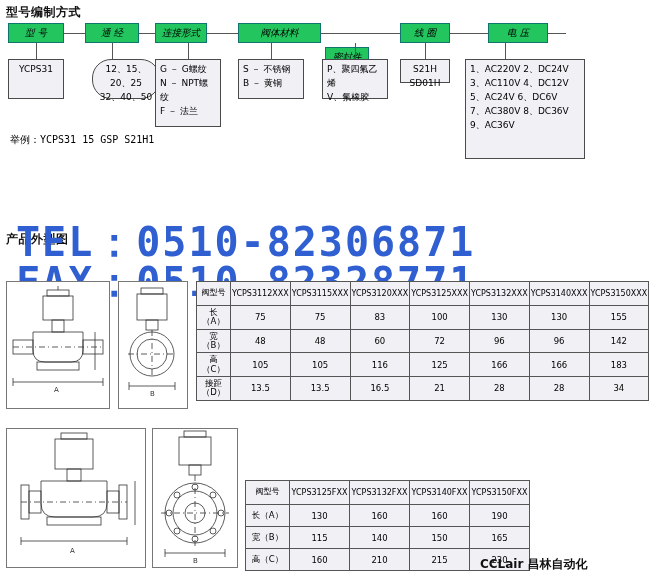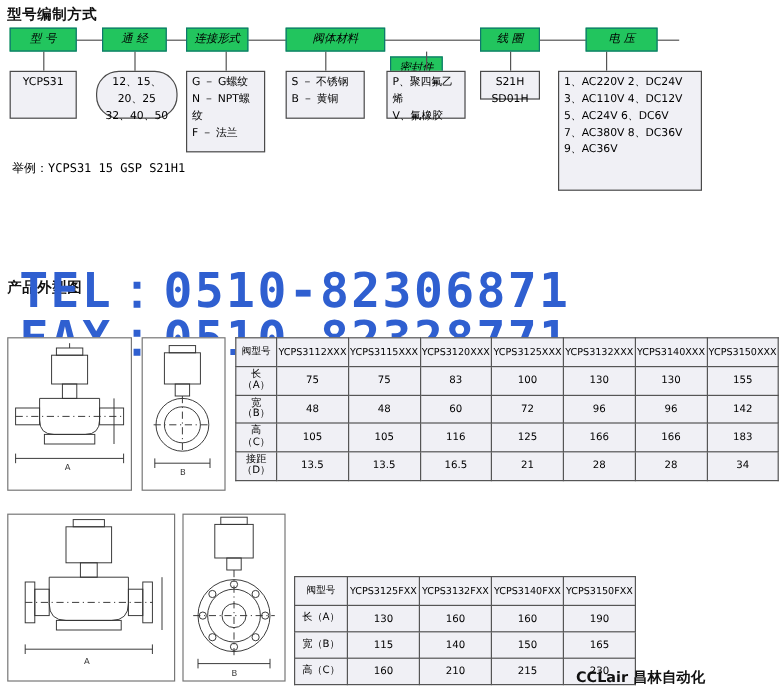--- a/index.html
+++ b/index.html
@@ -116,21 +116,21 @@
 
 <div class="abs vline" style="left:36px;top:43px;height:16px;"></div>
 <div class="abs vline" style="left:112px;top:43px;height:16px;"></div>
 <div class="abs vline" style="left:188px;top:43px;height:16px;"></div>
 <div class="abs vline" style="left:271px;top:43px;height:16px;"></div>
 <div class="abs vline" style="left:355px;top:43px;height:16px;"></div>
 <div class="abs vline" style="left:425px;top:43px;height:16px;"></div>
 <div class="abs vline" style="left:505px;top:43px;height:16px;"></div>
 
 <div class="abs codebox cellcontent center" style="left:8px;top:59px;width:56px;height:40px;white-space:pre-line;">YCPS31</div>
-<div class="abs codebox cellcontent center" style="left:80px;top:59px;width:68px;height:40px;white-space:pre-line;border-radius:19px;">12、15、20、25
+<div class="abs codebox cellcontent center" style="left:92px;top:59px;width:68px;height:40px;white-space:pre-line;border-radius:19px;">12、15、20、25
 32、40、50</div>
 <div class="abs codebox cellcontent" style="left:155px;top:59px;width:66px;height:68px;white-space:pre-line;">G － G螺纹
 N － NPT螺纹
 F － 法兰</div>
 <div class="abs codebox cellcontent" style="left:238px;top:59px;width:66px;height:40px;white-space:pre-line;">S － 不锈钢
 B － 黄铜</div>
 <div class="abs codebox cellcontent" style="left:322px;top:59px;width:66px;height:40px;white-space:pre-line;">P、聚四氟乙烯
 V、氟橡胶</div>
 <div class="abs codebox cellcontent center" style="left:400px;top:59px;width:50px;height:24px;white-space:pre-line;">S21H
 SD01H</div>

